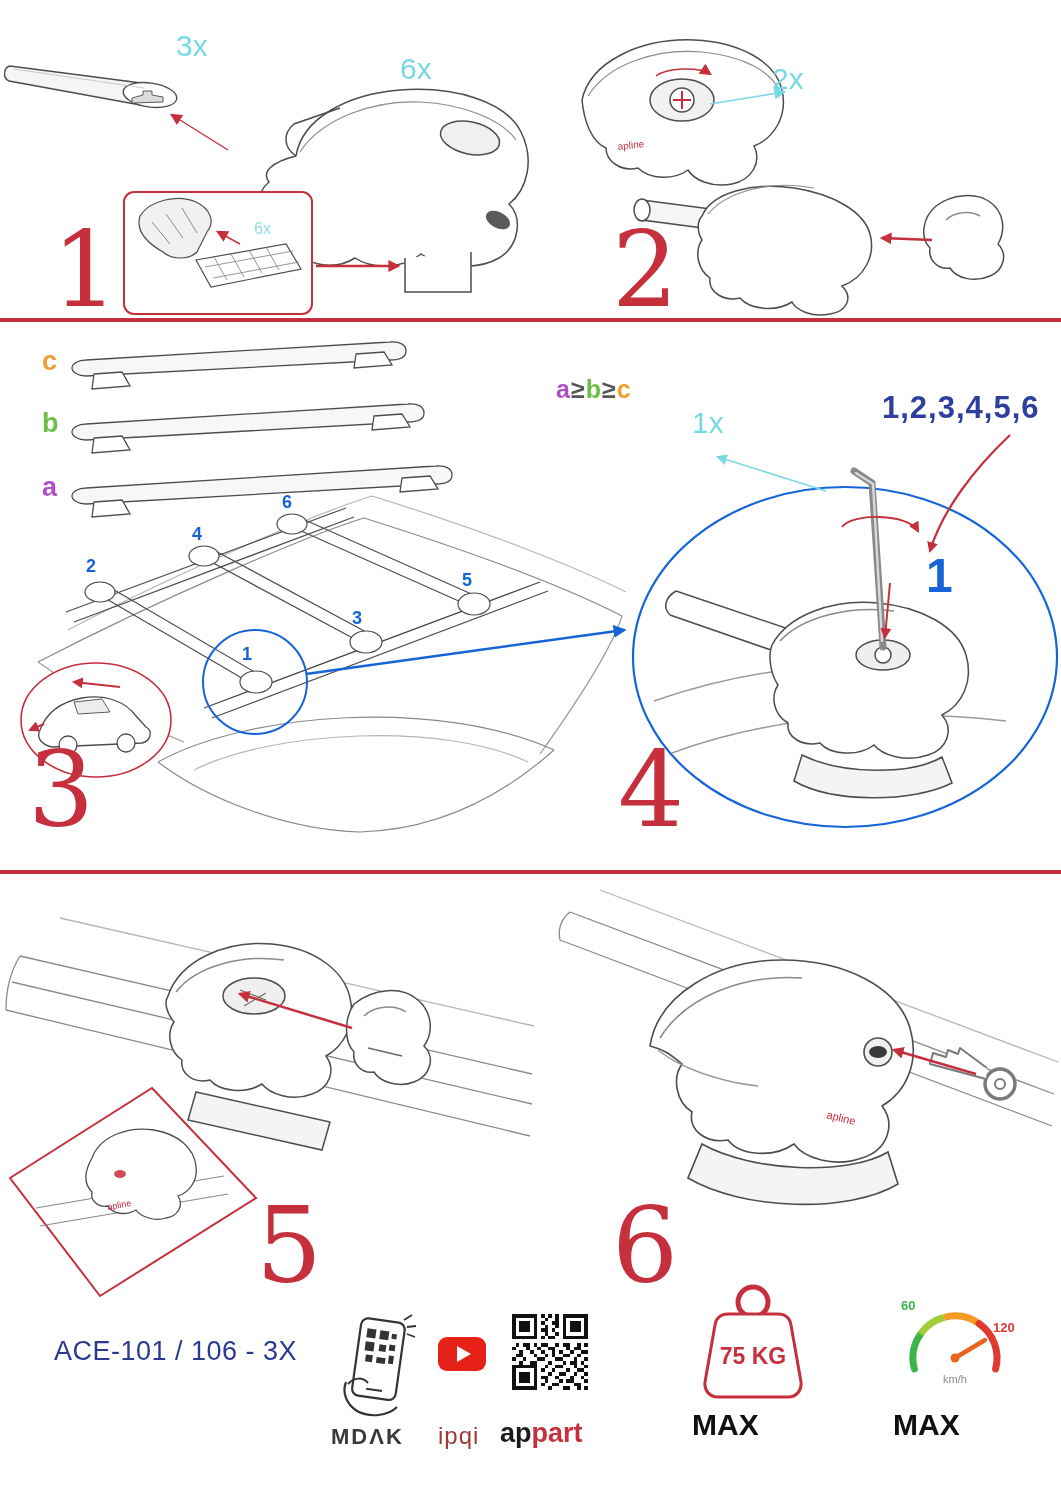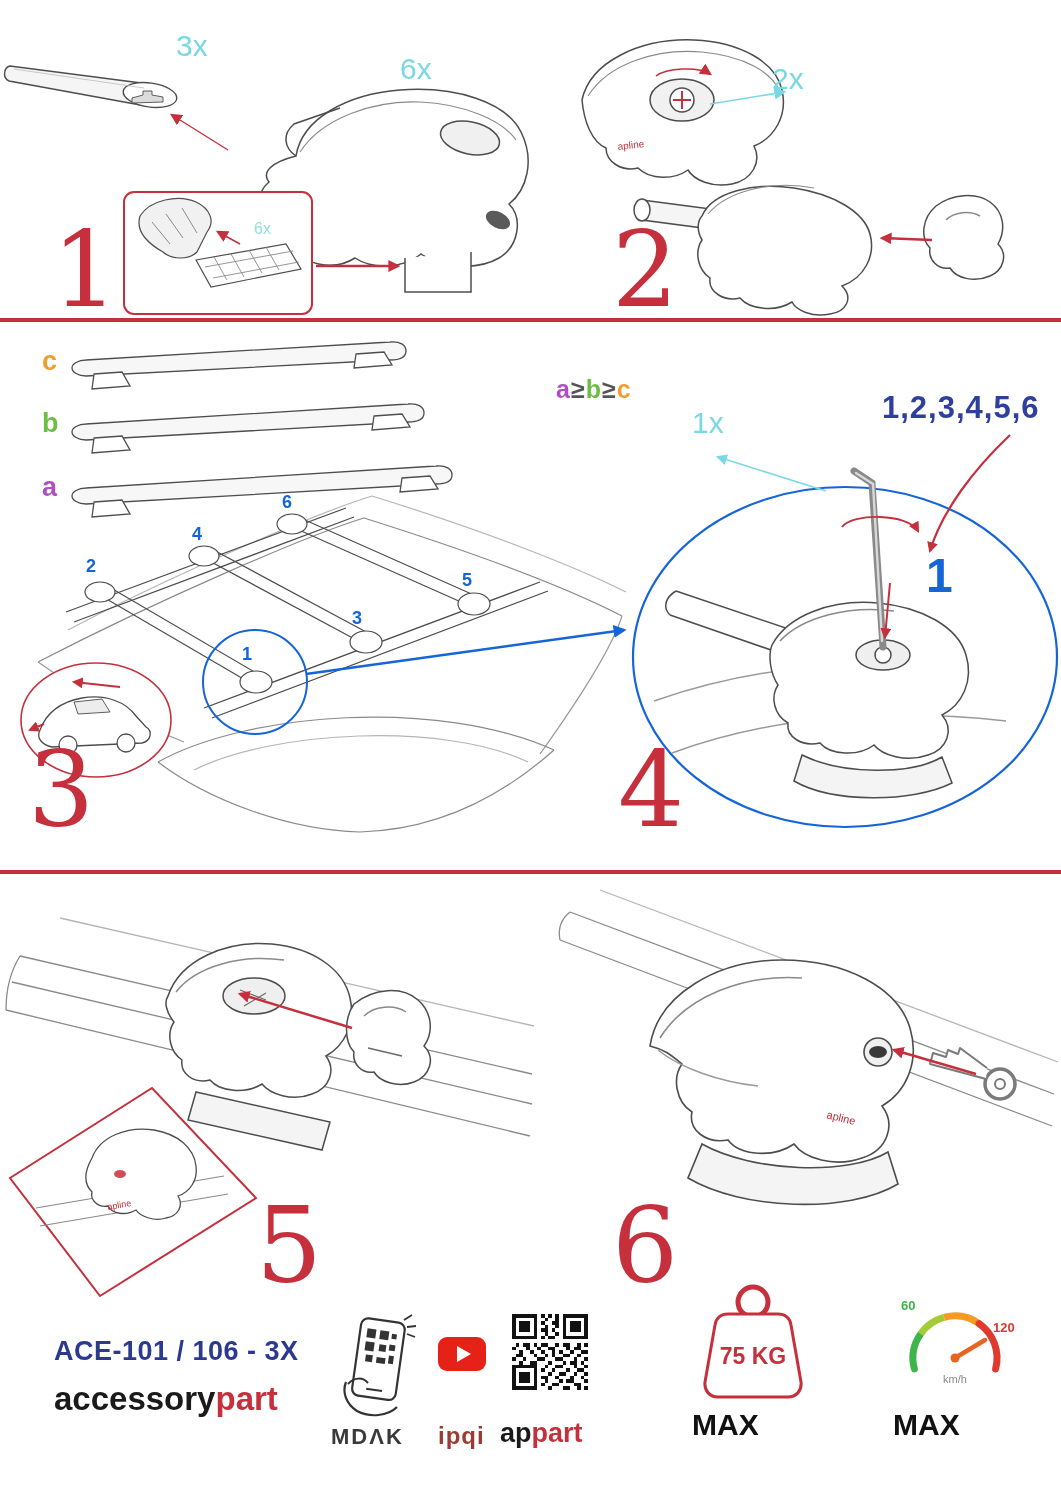--- a/index.html
+++ b/index.html
@@ -13,25 +13,25 @@
   .qty-sm { font-size:16px; color:#8fe0e8; }
   .pos-num { color:#1565d8; font-weight:bold; font-size:18px; }
   .divider { position:absolute; left:0; width:1061px; height:4px; background:#c5303c; }
   .seq { color:#2e3f9e; font-weight:bold; font-size:31px; letter-spacing:1px;margin-left:14px; }
   .big-one { color:#1565d8; font-weight:bold; font-size:48px; }
   .rule { font-size:25px; font-weight:bold; letter-spacing:1px;margin-top:19px; }
   .rule .ra { color:#b04fc4; } .rule .rge { color:#555555; }
   .rule .rb { color:#6cbf45; } .rule .rc { color:#f09e2e; }
   .bar-label { font-size:27px; font-weight:bold; }
   .lbl-c { color:#f09e2e; } .lbl-b { color:#6cbf45; } .lbl-a { color:#b04fc4; }
-  .model { color:#2b3990; font-size:27px; font-weight:bold; letter-spacing:0.5px; }
+  .model { color:#2b3990; font-size:27px; font-weight:normal; letter-spacing:0.5px; }
   .brandline { font-size:33px; font-weight:bold; color:#1a1a1a; }
   .accent { color:#c5303c; }
   .logo-word { font-size:22px; font-weight:bold; color:#3a3a3a; letter-spacing:2px;text-align:center; }
-  .ipqi { font-size:24px; font-weight:bold; color:#9c3b33; letter-spacing:1px; }
+  .ipqi { font-size:24px; font-weight:normal; color:#9c3b33; letter-spacing:1px; }
   .apline-word { font-size:27px; font-weight:bold; color:#1a1a1a; }
   .max { font-size:30px; font-weight:bold; color:#111111; text-align:left; }
   svg text { font-family:"Liberation Sans", sans-serif; }
 </style>
 </head>
 <body>
 
 <div class="page">
 
   <svg class="abs" style="left:0px;top:8px" width="560" height="312" viewBox="0 0 560 312">
@@ -276,21 +276,20 @@
       <circle cx="470" cy="206" r="5" stroke-width="2"></circle>
       <path d="M456,201 L400,186 L403,175 L416,179 L418,172 L428,176 L430,170 L457,190" stroke-width="2" stroke-linejoin="round"></path>
     </g>
     <path d="M446,196 L364,172" stroke="#c5303c" stroke-width="2.5" fill="none" marker-end="url(#s6r)"></path>
   </svg>
 
   <div class="abs step-num" style="left:256px;top:1194px">5</div>
   <div class="abs step-num" style="left:612px;top:1194px">6</div>
 
   <div class="abs model" style="left:54px;top:1336px">ACE-101 / 106 - 3X</div>
-  <div class="abs brandline" style="left:54px;top:1380px"><span>accessory</span><span class="accent">part</span></div>
 
   <svg class="abs" style="left:330px;top:1312px" width="90" height="108" viewBox="0 0 90 108">
     <g transform="rotate(8 47 50)">
       <rect x="26" y="8" width="44" height="78" rx="7" fill="#ffffff" stroke="#333333" stroke-width="2.2"></rect>
       <g fill="#333333">
         <rect x="33" y="18" width="9" height="9"></rect>
           <rect x="46" y="18" width="9" height="9"></rect>
         <rect x="33" y="31" width="9" height="9"></rect>
           <rect x="47" y="32" width="7" height="7"></rect>
         <rect x="58" y="20" width="5" height="5"></rect>

